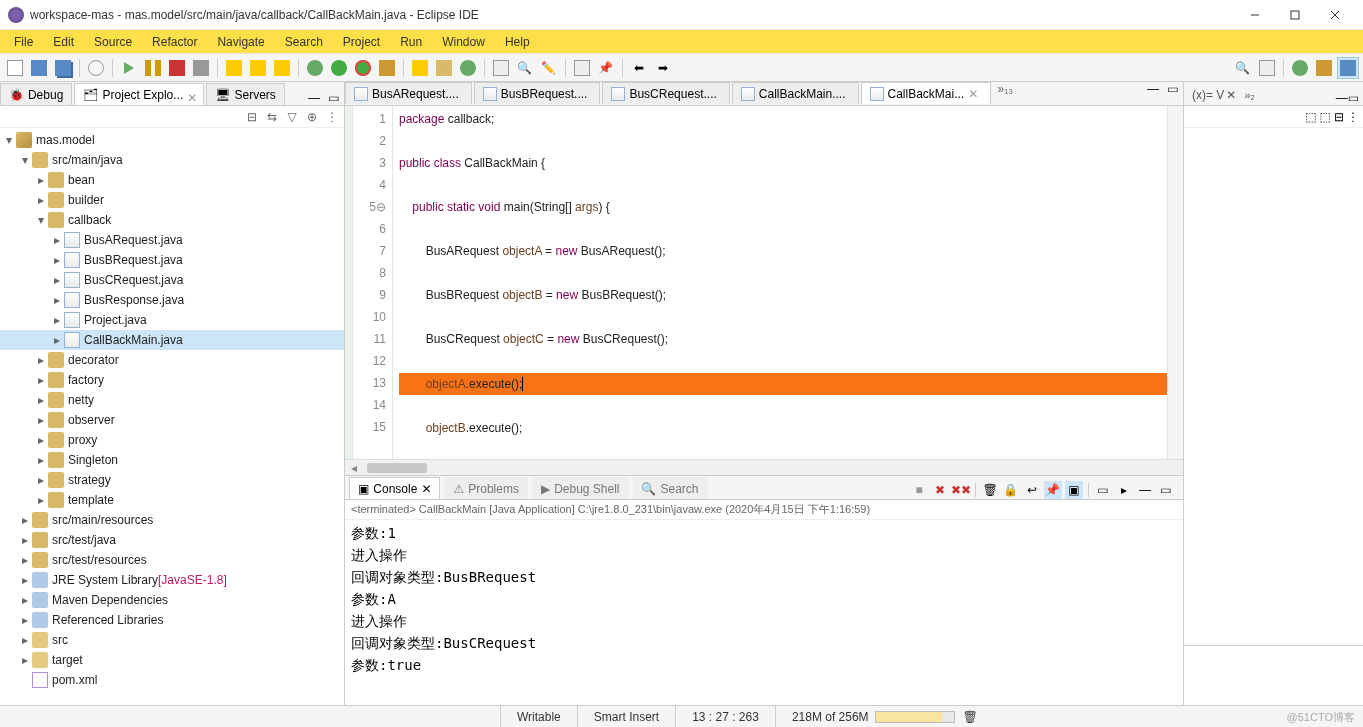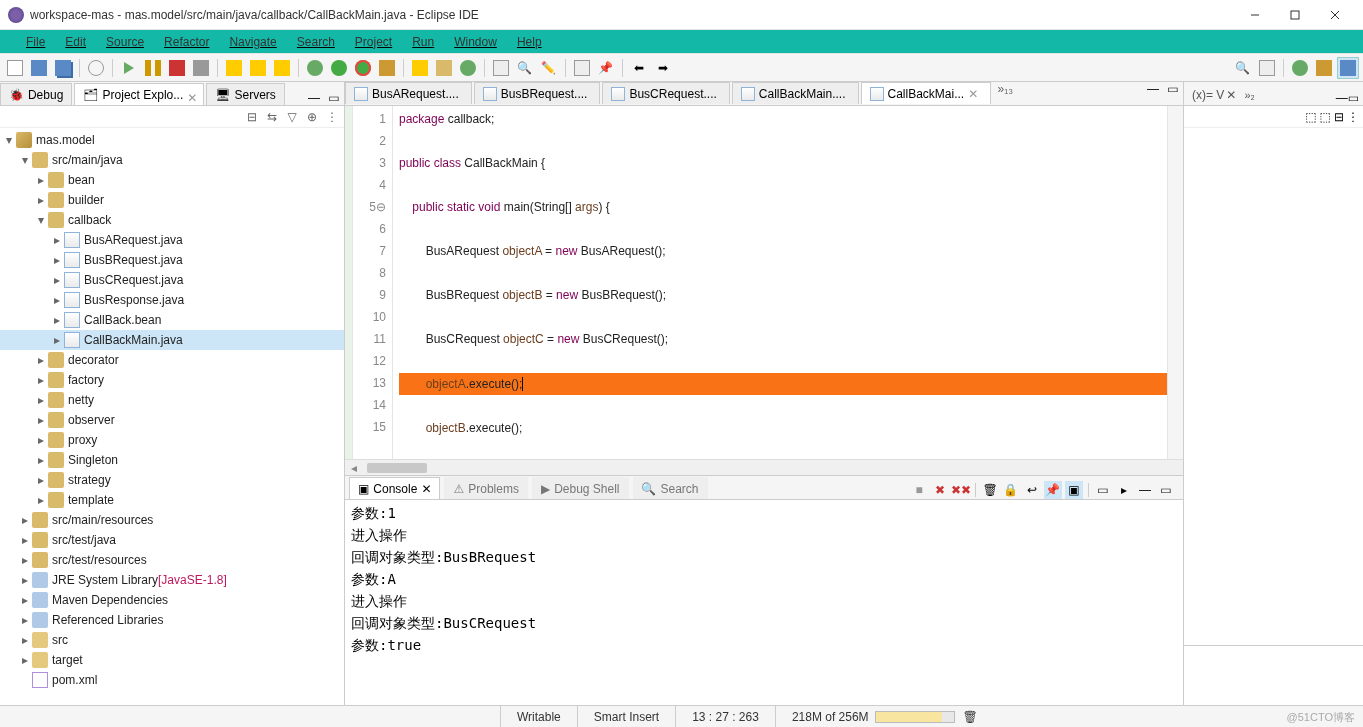--- a/index.html
+++ b/index.html
@@ -6,21 +6,21 @@
 body { background: #f0f0f0; width: 1363px; height: 727px; display: flex; flex-direction: column; overflow: hidden; }
 
 
 .title-bar { height: 30px; display: flex; align-items: center; padding: 0 8px; background: #fff; border-bottom: 1px solid #e5e5e5; }
 .title-bar .app-icon { width: 16px; height: 16px; background: radial-gradient(circle, #7b5fa8 40%, #4a3b7e 100%); border-radius: 50%; margin-right: 6px; }
 .title-bar .title { flex: 1; color: #333; }
 .title-bar .win-btn { width: 40px; height: 28px; display: flex; align-items: center; justify-content: center; color: #333; cursor: default; }
 .title-bar .win-btn svg { width: 10px; height: 10px; }
 
 
-.menu-bar { height: 24px; display: flex; align-items: center; background: #14b8a6; padding: 0 16px; border-bottom: 1px solid #e5e5e5; text-decoration: underline; }
+.menu-bar { height: 24px; display: flex; align-items: center; background: #fde047; padding: 0 4px; border-bottom: 1px solid #e5e5e5; }
 .menu-bar .menu-item { padding: 2px 10px; color: #333; }
 
 
 .toolbar { height: 28px; display: flex; align-items: center; background: #f5f5f5; padding: 0 4px; border-bottom: 1px solid #ccc; gap: 2px; }
 .toolbar .tb-btn { width: 22px; height: 22px; display: flex; align-items: center; justify-content: center; border: 1px solid transparent; }
 .toolbar .tb-sep { width: 1px; height: 18px; background: #ccc; margin: 0 3px; }
 .tb-icon { width: 16px; height: 16px; display: inline-block; }
 
 
 .workspace { flex: 1; display: flex; overflow: hidden; }
@@ -300,21 +300,21 @@
           <span class="tree-label">BusCRequest.java</span>
         </div>
       <div class="tree-row indent-3">
           <span class="tree-twisty">▸</span>
           <span class="tree-icon i-jfile"></span>
           <span class="tree-label">BusResponse.java</span>
         </div>
       <div class="tree-row indent-3">
           <span class="tree-twisty">▸</span>
           <span class="tree-icon i-jfile"></span>
-          <span class="tree-label">CallBack.bean</span>
+          <span class="tree-label">Project.java</span>
         </div>
       <div class="tree-row indent-3 selected">
           <span class="tree-twisty">▸</span>
           <span class="tree-icon i-jfile"></span>
           <span class="tree-label">CallBackMain.java</span>
         </div>
       <div class="tree-row indent-2">
           <span class="tree-twisty">▸</span>
           <span class="tree-icon i-pkg"></span>
           <span class="tree-label">decorator</span>
@@ -489,20 +489,21 @@
           <div class="mini">↩</div>
           <div class="mini" style="background:#cde6f7;">📌</div>
           <div class="mini" style="background:#cde6f7;">▣</div>
           <div style="width:1px;height:14px;background:#ccc;margin:0 2px;"></div>
           <div class="mini">▭</div>
           <div class="mini">▸</div>
           <div class="mini">—</div>
           <div class="mini">▭</div>
         </div>
       </div>
+      <div class="console-header">&lt;terminated&gt; CallBackMain [Java Application] C:\jre1.8.0_231\bin\javaw.exe (2020年4月15日 下午1:16:59)</div>
       <div class="console-body">参数:1
 进入操作
 回调对象类型:BusBRequest
 参数:A
 进入操作
 回调对象类型:BusCRequest
 参数:true</div>
     </div>
   </div>
 

